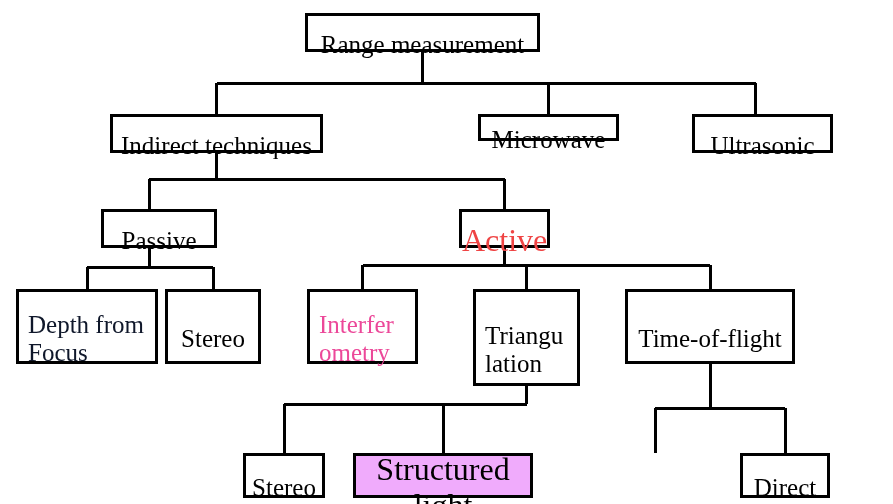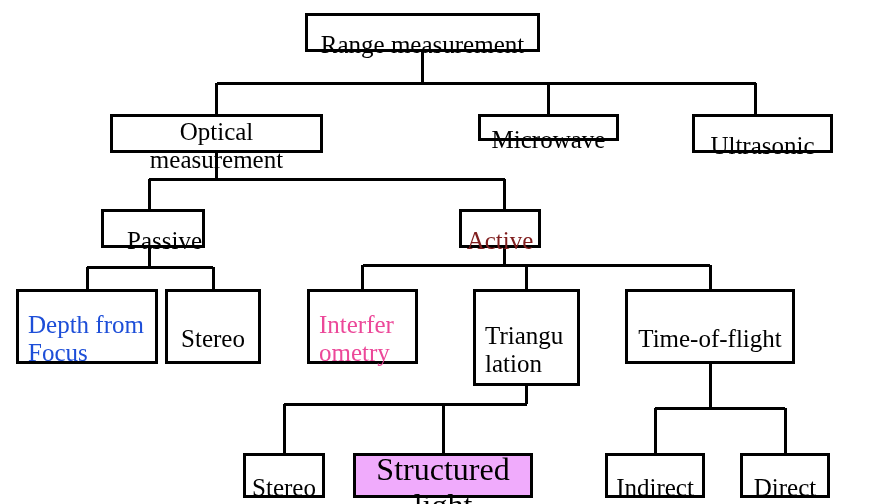--- a/index.html
+++ b/index.html
@@ -69,30 +69,29 @@
       <line x1="526.5" y1="364" x2="526.5" y2="404" stroke="#000000" stroke-width="3" shape-rendering="crispEdges"></line>
       <line x1="284" y1="404" x2="526.5" y2="404" stroke="#000000" stroke-width="3" shape-rendering="crispEdges"></line>
       <line x1="284" y1="404" x2="284" y2="453" stroke="#000000" stroke-width="3" shape-rendering="crispEdges"></line>
       <line x1="443" y1="404" x2="443" y2="453" stroke="#000000" stroke-width="3" shape-rendering="crispEdges"></line>
       <line x1="710" y1="364" x2="710" y2="408" stroke="#000000" stroke-width="3" shape-rendering="crispEdges"></line>
       <line x1="655" y1="408" x2="785" y2="408" stroke="#000000" stroke-width="3" shape-rendering="crispEdges"></line>
       <line x1="655" y1="408" x2="655" y2="453" stroke="#000000" stroke-width="3" shape-rendering="crispEdges"></line>
       <line x1="785" y1="408" x2="785" y2="453" stroke="#000000" stroke-width="3" shape-rendering="crispEdges"></line>
     </svg>
 <div class="node align-center" style="left: 305px; top: 13px; width: 235px; height: 39px; font-size: 25px; border-color: rgb(0, 0, 0); background: rgb(255, 255, 255); color: rgb(0, 0, 0);"><span class="label">Range measurement</span></div>
-    <div class="node align-center" style="left: 110px; top: 114px; width: 213px; height: 39px; font-size: 25px; border-color: rgb(0, 0, 0); background: rgb(255, 255, 255); color: rgb(0, 0, 0);"><span class="label">Optical measurement</span></div>
+    <div class="node align-center" style="left: 110px; top: 114px; width: 213px; height: 39px; font-size: 25px; border-color: rgb(0, 0, 0); background: rgb(255, 255, 255); color: rgb(0, 0, 0);"><span class="label">Indirect techniques</span></div>
     <div class="node align-center" style="left: 478px; top: 114px; width: 141px; height: 27px; font-size: 25px; border-color: rgb(0, 0, 0); background: rgb(255, 255, 255); color: rgb(0, 0, 0);"><span class="label">Microwave</span></div>
     <div class="node align-center" style="left: 692px; top: 114px; width: 141px; height: 39px; font-size: 25px; border-color: rgb(0, 0, 0); background: rgb(255, 255, 255); color: rgb(0, 0, 0);"><span class="label">Ultrasonic</span></div>
-    <div class="node align-center" style="left: 101px; top: 209px; width: 104px; height: 39px; font-size: 25px; border-color: rgb(0, 0, 0); background: rgb(255, 255, 255); color: rgb(0, 0, 0); text-align: right;"><span class="label">Passive</span></div>
-    <div class="node align-center" style="left: 459px; top: 209px; width: 82px; height: 39px; font-size: 25px; border-color: rgb(0, 0, 0); background: rgb(255, 255, 255); color: #7f1d1d;"><span class="label">Active</span></div>
-    <div class="node align-left" style="left: 16px; top: 289px; width: 142px; height: 75px; font-size: 25px; border-color: rgb(0, 0, 0); background: rgb(255, 255, 255); color: #1d4ed8;"><span class="label">Depth from
+    <div class="node align-center" style="left: 101px; top: 209px; width: 116px; height: 39px; font-size: 25px; border-color: rgb(0, 0, 0); background: rgb(255, 255, 255); color: rgb(0, 0, 0);"><span class="label">Passive</span></div>
+    <div class="node align-center" style="left: 459px; top: 209px; width: 91px; height: 39px; font-size: 32px; border-color: rgb(0, 0, 0); background: rgb(255, 255, 255); color: #ef4444;"><span class="label">Active</span></div>
+    <div class="node align-left" style="left: 16px; top: 289px; width: 142px; height: 75px; font-size: 25px; border-color: rgb(0, 0, 0); background: rgb(255, 255, 255); color: #0f172a;"><span class="label">Depth from
 Focus</span></div>
     <div class="node align-center" style="left: 165px; top: 289px; width: 96px; height: 75px; font-size: 25px; border-color: rgb(0, 0, 0); background: rgb(255, 255, 255); color: rgb(0, 0, 0);"><span class="label">Stereo</span></div>
     <div class="node align-left" style="left: 307px; top: 289px; width: 111px; height: 75px; font-size: 25px; border-color: rgb(0, 0, 0); background: rgb(255, 255, 255); color: #ec4899;"><span class="label">Interfer
 ometry</span></div>
     <div class="node align-left" style="left: 473px; top: 289px; width: 107px; height: 97px; font-size: 25px; border-color: rgb(0, 0, 0); background: rgb(255, 255, 255); color: rgb(0, 0, 0);"><span class="label">Triangu
 lation</span></div>
     <div class="node align-center" style="left: 625px; top: 289px; width: 170px; height: 75px; font-size: 25px; border-color: rgb(0, 0, 0); background: rgb(255, 255, 255); color: rgb(0, 0, 0);"><span class="label">Time-of-flight</span></div>
     <div class="node align-center" style="left: 243px; top: 453px; width: 82px; height: 45px; font-size: 25px; border-color: rgb(0, 0, 0); background: rgb(255, 255, 255); color: rgb(0, 0, 0);"><span class="label">Stereo</span></div>
     <div class="node align-center" style="left: 353px; top: 453px; width: 180px; height: 45px; font-size: 32px; border-color: rgb(0, 0, 0); background: #f0abfc; color: rgb(0, 0, 0);"><span class="label">Structured light</span></div>
-    <div class="node align-center" style="left: 605px; top: 453px; width: 100px; height: 45px; font-size: 25px; border-color: rgb(0, 0, 0); background: rgb(255, 255, 255); color: rgb(0, 0, 0);"><span class="label">Indirect</span></div>
     <div class="node align-center" style="left: 740px; top: 453px; width: 90px; height: 45px; font-size: 25px; border-color: rgb(0, 0, 0); background: rgb(255, 255, 255); color: rgb(0, 0, 0);"><span class="label">Direct</span></div>
   </div>
 
 </body></html>

